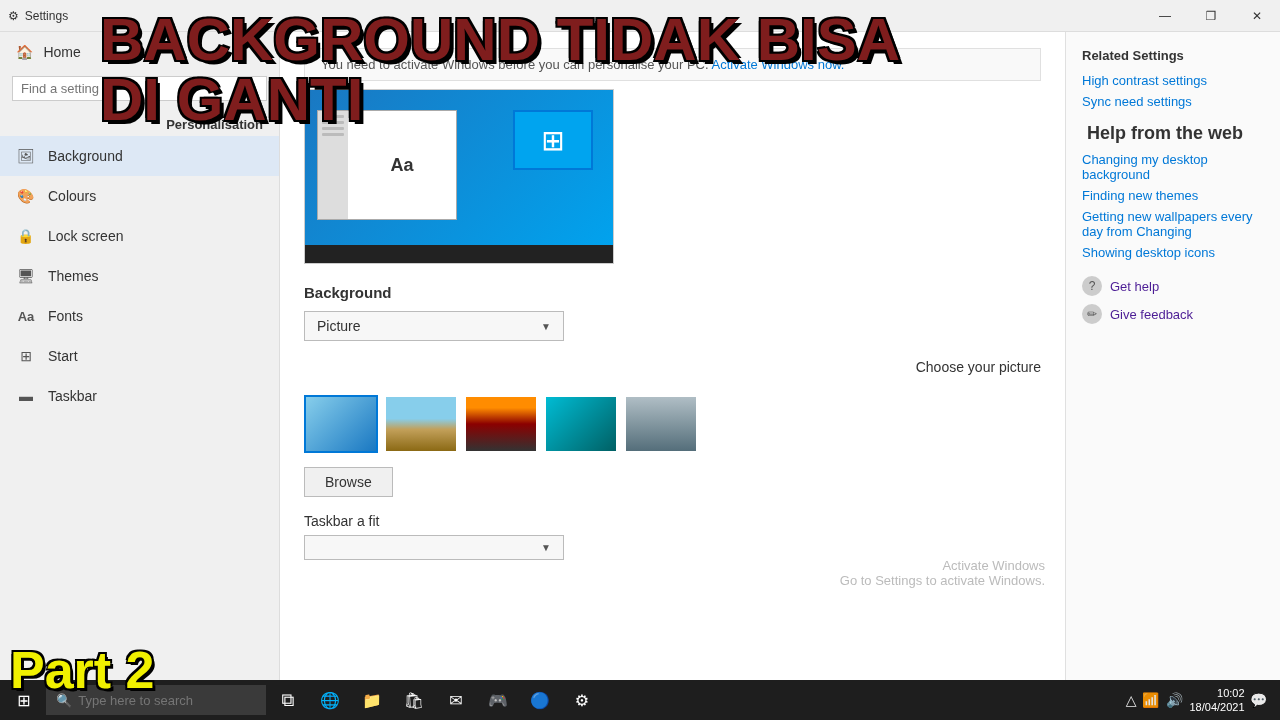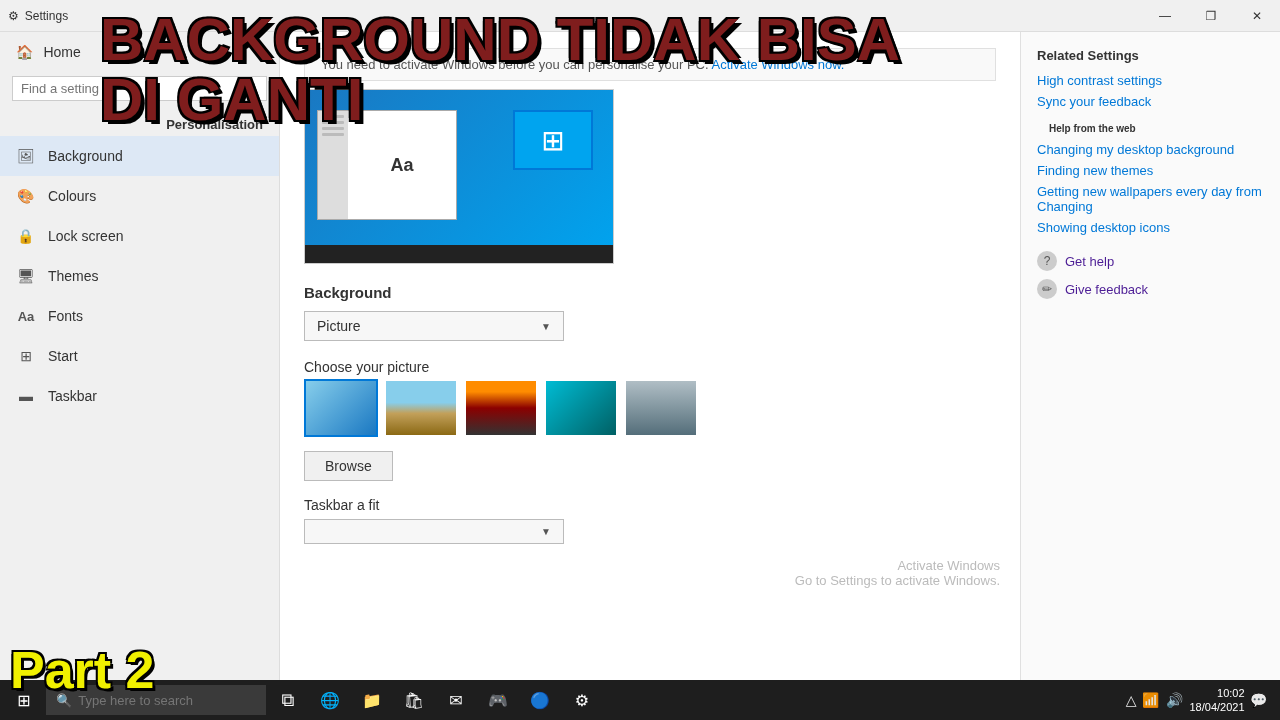--- a/index.html
+++ b/index.html
@@ -163,21 +163,21 @@
       border: 1px solid #bbb;
       padding: 6px 12px;
       width: 260px;
       background: #f7f7f7;
       cursor: pointer;
       font-size: 14px;
       color: #333;
       margin-bottom: 18px;
     }
     .dropdown-arrow { color: #555; font-size: 10px; }
-    .choose-picture-label { font-size: 14px; color: #333; margin-bottom: 4px; }
+    .choose-picture-label { font-size: 14px; color: #333; margin-bottom: 20px; text-align: right; }
     .picture-thumbnails { display: flex; gap: 6px; margin-bottom: 14px; }
     .thumb {
       width: 74px;
       height: 58px;
       border: 2px solid transparent;
       cursor: pointer;
       overflow: hidden;
       flex-shrink: 0;
     }
     .thumb.selected { border-color: #0078d7; }
@@ -207,30 +207,30 @@
       padding: 6px 12px;
       width: 260px;
       background: #f7f7f7;
       cursor: pointer;
       font-size: 14px;
       color: #333;
     }
 
     
     .right-panel {
-      width: 260px;
+      width: 215px;
       flex-shrink: 0;
       border-left: 1px solid #e0e0e0;
       padding: 16px;
       background: #fafafa;
       overflow-y: auto;
     }
     .related-settings-title { font-size: 13px; font-weight: 600; color: #333; margin-bottom: 10px; }
     .related-link { display: block; color: #0078d7; font-size: 13px; cursor: pointer; margin-bottom: 6px; text-decoration: none; }
-    .help-title { font-size: 10px; font-weight: 600; color: #333; margin: 14px 0 8px 12px; }
+    .help-title { font-size: 18px; font-weight: 600; color: #333; margin: 14px 0 8px 5px; }
     .help-link { display: block; color: #0078d7; font-size: 13px; cursor: pointer; margin-bottom: 6px; text-decoration: none; }
     .help-item { display: flex; align-items: center; gap: 8px; margin-bottom: 8px; cursor: pointer; }
     .help-item-icon { width: 20px; height: 20px; background: #ccc; border-radius: 50%; display: flex; align-items: center; justify-content: center; font-size: 12px; color: #555; }
     .help-item-text { color: #4c1d95; font-size: 13px; }
 
     
     .activate-watermark {
       position: absolute;
       bottom: 92px;
       right: 20px;
@@ -421,21 +421,21 @@
         <div class="activate-watermark">
           <div>Activate Windows</div>
           <div>Go to Settings to activate Windows.</div>
         </div>
       </div>
     </div>
 
     <div class="right-panel">
       <div class="related-settings-title">Related Settings</div>
       <a class="related-link">High contrast settings</a>
-      <a class="related-link">Sync your feedback</a>
+      <a class="related-link">Sync need settings</a>
 
       <div class="help-title">Help from the web</div>
       <a class="help-link">Changing my desktop background</a>
       <a class="help-link">Finding new themes</a>
       <a class="help-link">Getting new wallpapers every day from Changing</a>
       <a class="help-link">Showing desktop icons</a>
 
       <div style="margin-top:16px;">
         <div class="help-item">
           <div class="help-item-icon">?</div>

